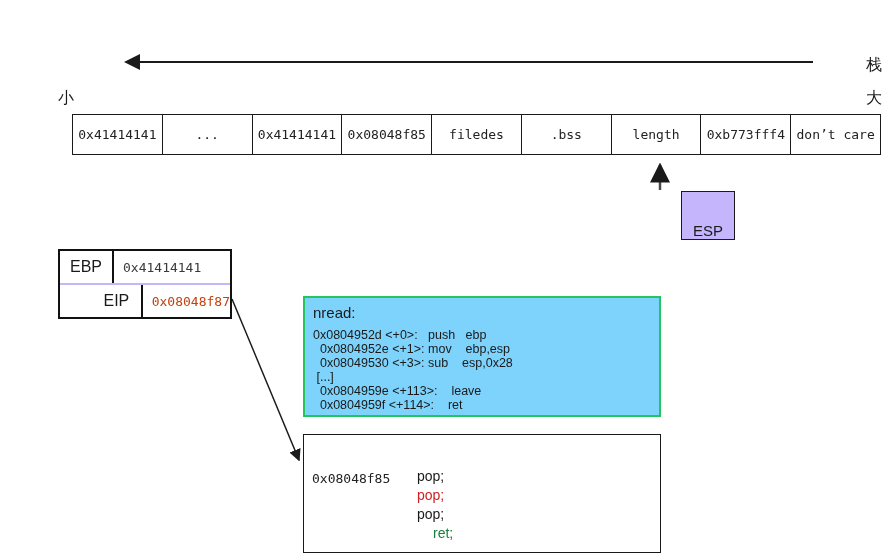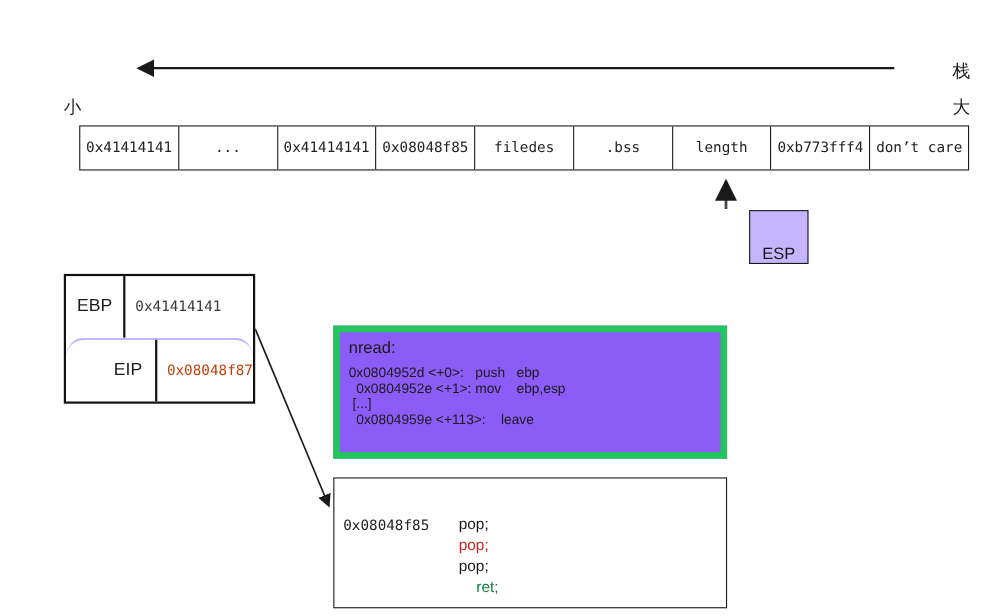--- a/index.html
+++ b/index.html
@@ -55,22 +55,21 @@
   
   #register-table {
     left: 58px; top: 249px;
     width: 174px;
     border: 2px solid #111111;
     box-sizing: border-box;
     background: #ffffff;
   }
   .reg-row {
     display: flex;
-    height: 56px;
-    border-radius: 17px;
+    height: 32px;
   }
   .reg-row + .reg-row { border-top: 2px solid #c4b5fd; padding-left: 32px; }
   .reg-name {
     width: 52px;
     border-right: 2px solid #111111;
     display: flex;
     align-items: center;
     justify-content: center;
     font-size: 16px;
   }
@@ -79,23 +78,23 @@
     display: flex;
     align-items: center;
     padding-left: 9px;
     font-family: "DejaVu Sans Mono", monospace;
     font-size: 13px;
   }
   
   #nread-box {
     left: 303px; top: 296px;
     width: 358px; height: 121px;
-    border: 6px solid #22c55e;
-    box-sizing: border-box;
-    background: #8b5cf6;
+    border: 2px solid #22c55e;
+    box-sizing: border-box;
+    background: #7dd3fc;
     padding: 6px 0 0 8px;
   }
   #nread-title {
     font-size: 15px;
     margin-bottom: 7px;
   }
   .asm-line {
     font-size: 12.5px;
     line-height: 14px;
     white-space: pre;
@@ -174,22 +173,24 @@
     <div class="reg-row">
       <div class="reg-name">EIP</div>
       <div class="reg-value" style="color: #c2410c;">0x08048f87</div>
     </div>
   </div>
 
   <div id="nread-box" class="abs">
     <div id="nread-title">nread:</div>
     <div class="asm-line">0x0804952d &lt;+0&gt;:   push   ebp</div>
     <div class="asm-line">  0x0804952e &lt;+1&gt;: mov    ebp,esp</div>
+    <div class="asm-line">  0x08049530 &lt;+3&gt;: sub    esp,0x28</div>
     <div class="asm-line"> [...]</div>
     <div class="asm-line">  0x0804959e &lt;+113&gt;:    leave</div>
+    <div class="asm-line">  0x0804959f &lt;+114&gt;:    ret</div>
   </div>
 
   <div id="gadget-box" class="abs">
     <div id="gadget-address">0x08048f85</div>
     <div id="gadget-instructions">
       <div class="gadget-instr" style="color: rgb(26, 26, 26);">pop;</div>
       <div class="gadget-instr" style="color: rgb(204, 34, 34);">pop;</div>
       <div class="gadget-instr" style="color: rgb(26, 26, 26);">pop;</div>
       <div class="gadget-instr" style="color: #15803d; margin-left: 16px;">ret;</div>
     </div>

